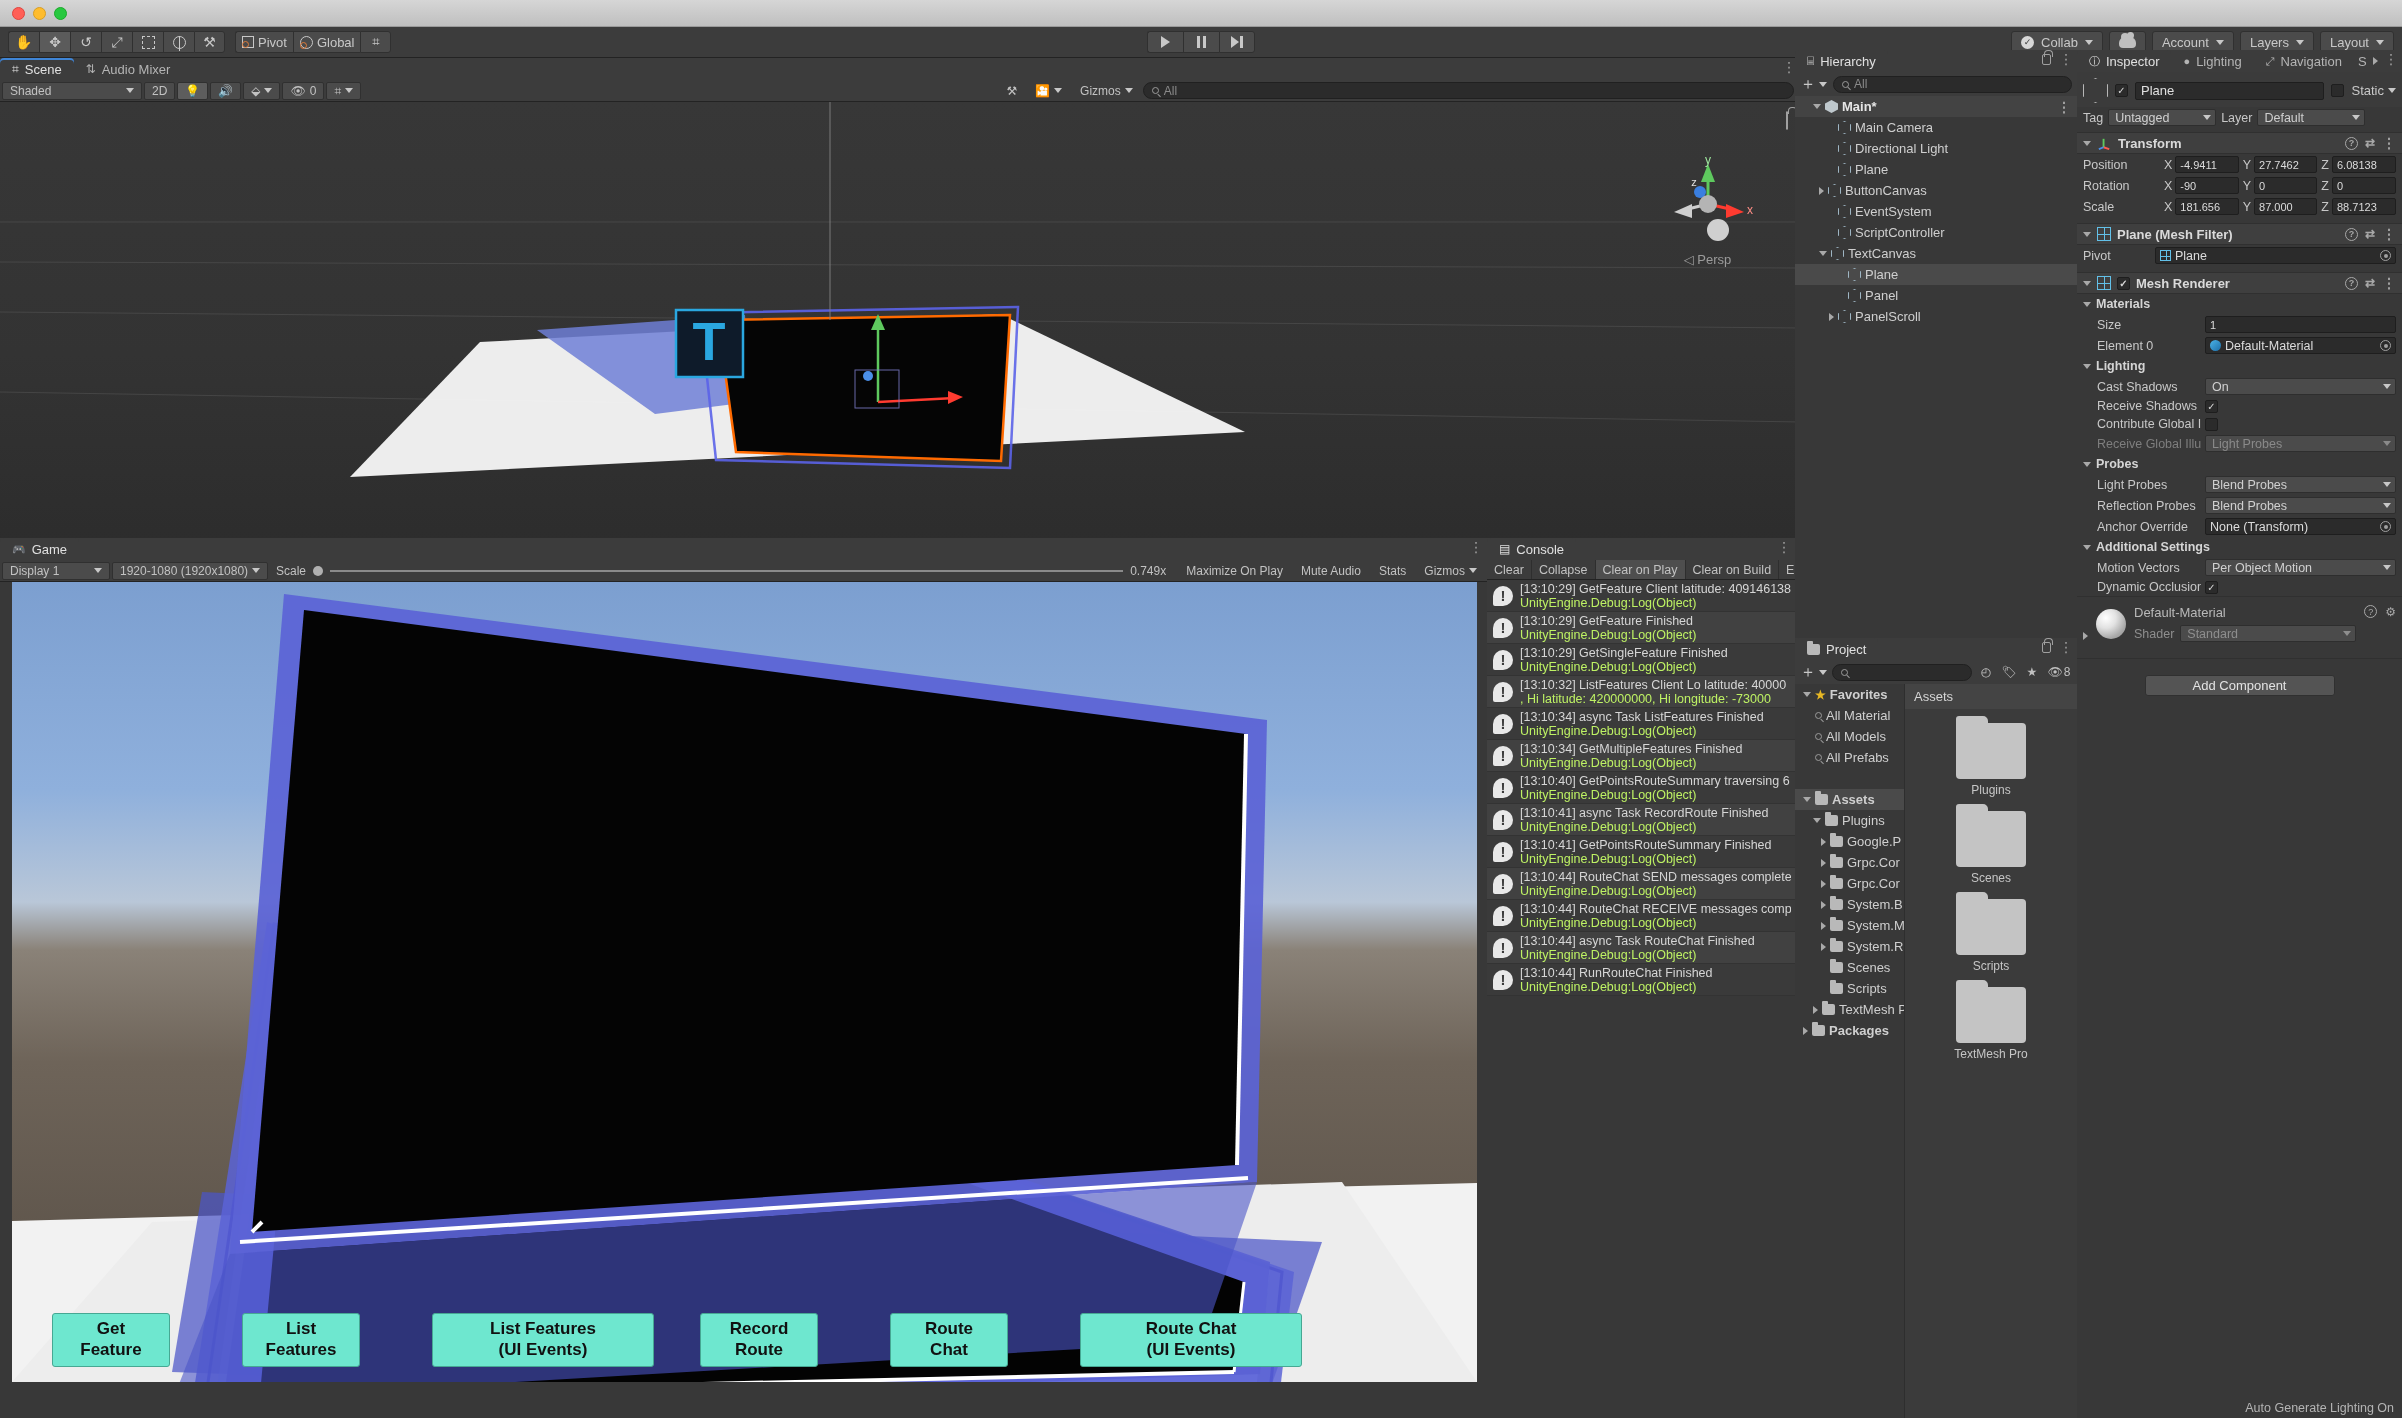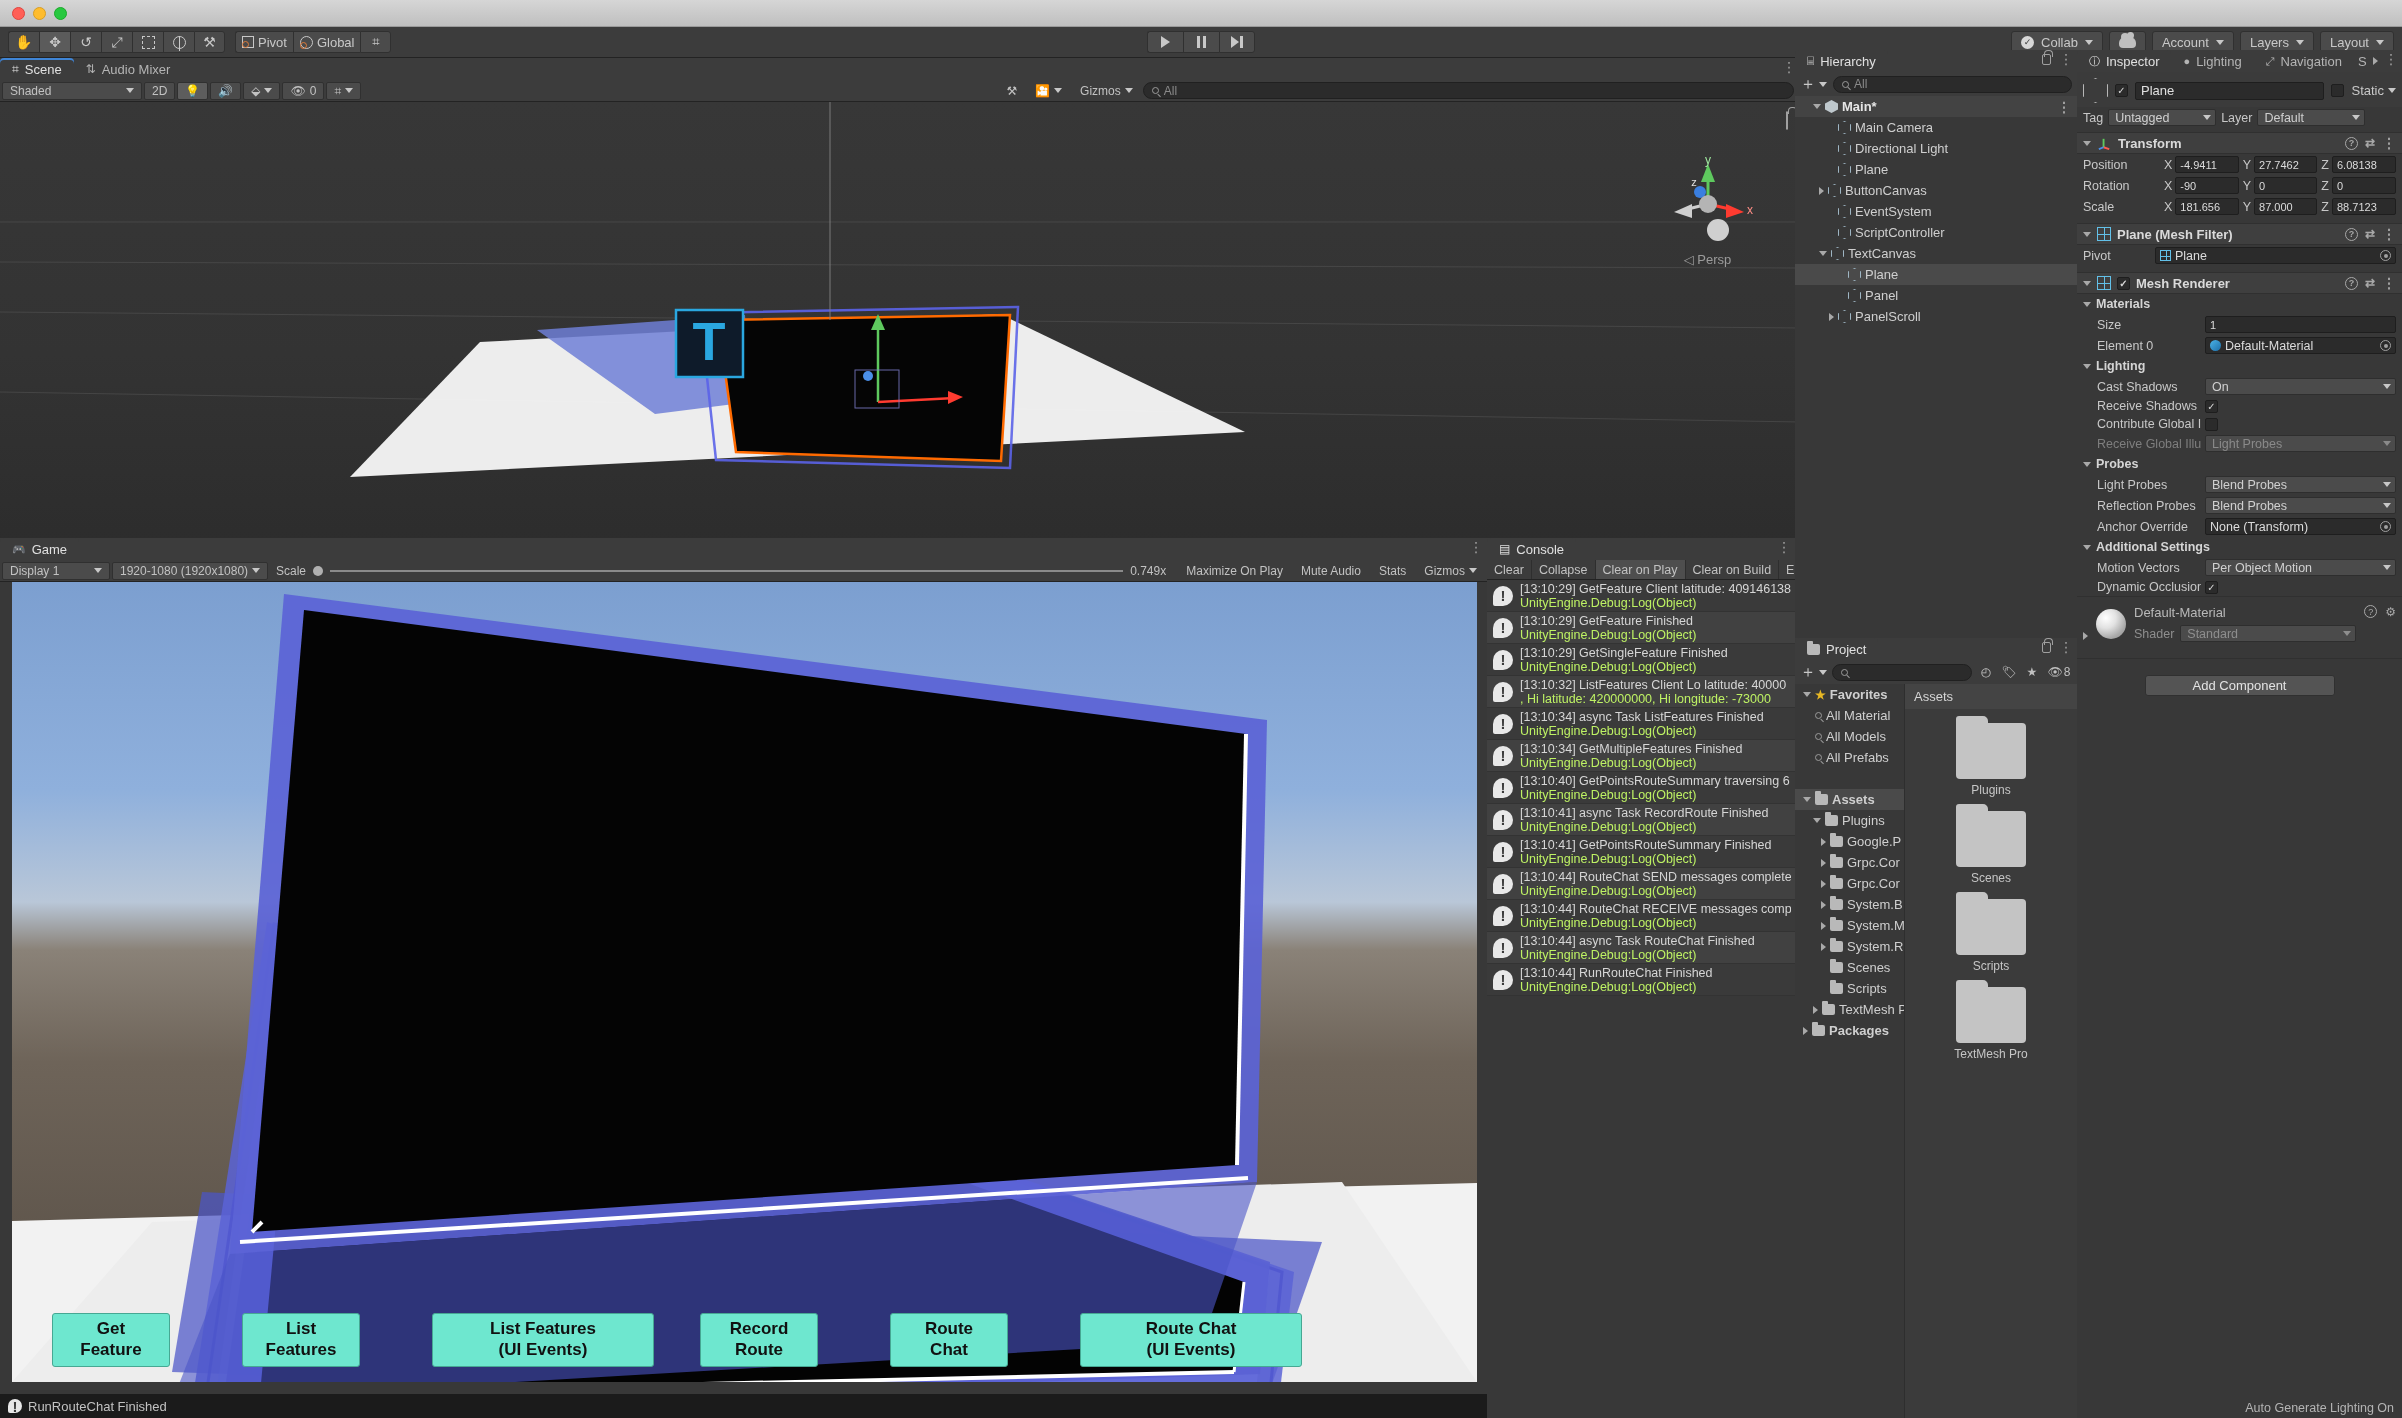--- a/index.html
+++ b/index.html
@@ -1236,21 +1236,17 @@
       </div>
 
       <div class="add-comp-wrap">
         <div class="add-comp">
           <span>Add Component</span>
         </div>
       </div>
     </div>
   </div>
 
-  <div class="statusline" style="left:0;bottom:0;width:1487px;position:absolute">
-    <span class="log-ico" style="width:14px;height:14px"></span>
-    <span>RunRouteChat Finished</span>
-  </div>
   <div style="position:absolute;right:8px;bottom:3px;font-size:12.5px;color:#b4b4b4">
     <span>Auto Generate Lighting On</span>
   </div>
 
 </div>
 
 </body></html>

